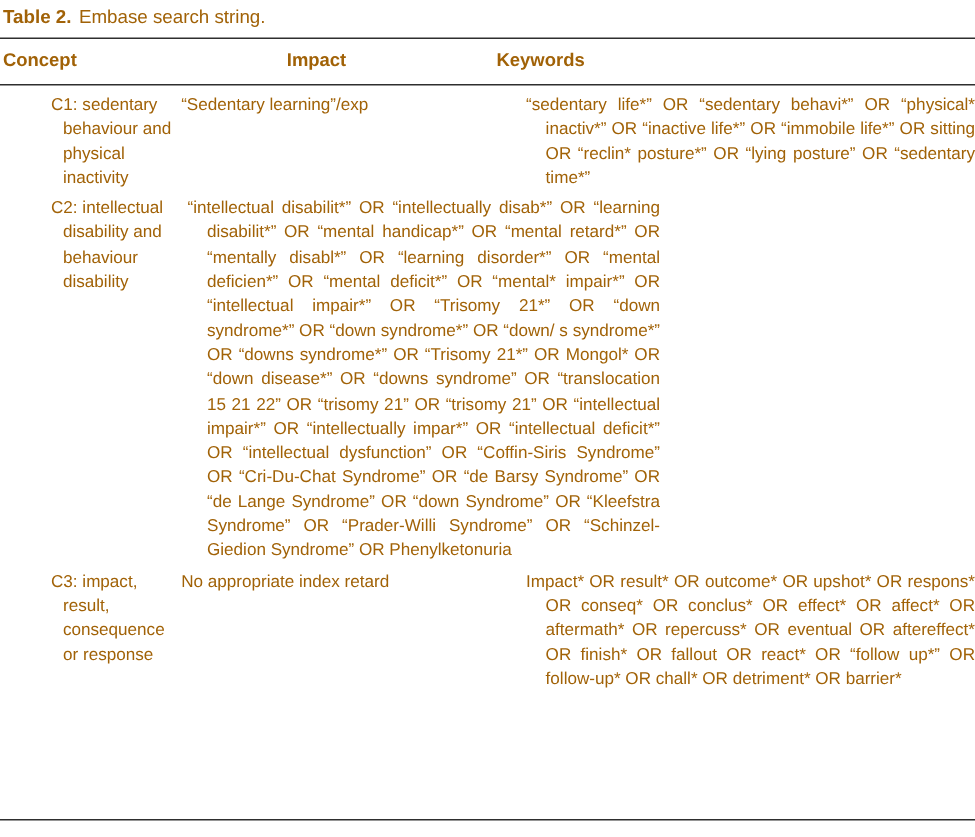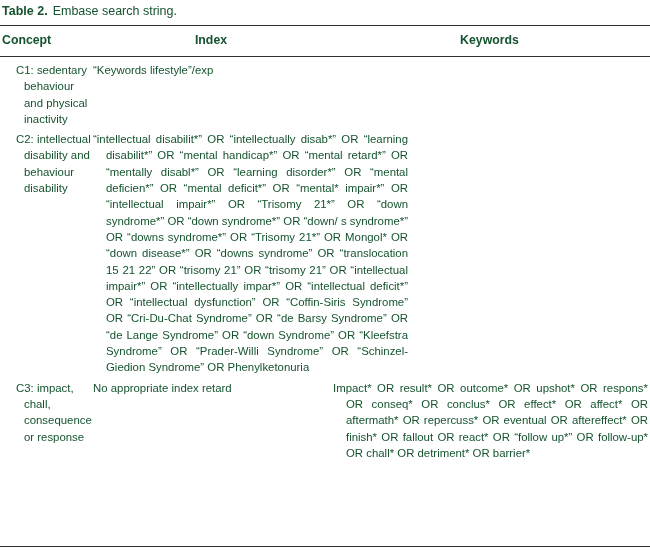--- a/index.html
+++ b/index.html
@@ -2,21 +2,21 @@
 <html><head>
 <meta charset="utf-8">
 <style>
   html, body { margin: 0; padding: 0; background: #ffffff; }
   .page {
     position: relative;
     width: 650px;
     height: 558px;
     overflow: hidden;
     background: #ffffff;
-    color: #14532d;
+    color: #a16207;
     font-family: "Liberation Sans", sans-serif;
     box-sizing: border-box;
   }
   .caption {
     padding: 3px 2px 6px 2px;
     font-size: 12.5px;
     line-height: 16px;
   }
   .caption .label { font-weight: bold; margin-right: 5px; }
   .rule { border-top: 1.6px solid #2e2e2e; height: 0; }
@@ -25,32 +25,32 @@
     padding: 7px 0 8px 0;
     font-size: 12.3px;
     font-weight: bold;
     line-height: 15px;
   }
   .col-concept  { width: 91px;  box-sizing: border-box; }
   .col-index    { width: 240px; box-sizing: border-box; }
   .col-keywords { width: 317px; box-sizing: border-box; }
   .thead .col-concept  { padding-left: 2px; }
   .thead .col-index    { text-align: center; }
-  .thead .col-keywords { text-align: center; }
+  .thead .col-keywords { }
   .tbody {
     padding-top: 5px;
     min-height: 489px;
     box-sizing: border-box;
     font-size: 11.4px;
     line-height: 16.3px;
   }
   .trow { display: flex; padding-bottom: 4px; }
   .cell-concept {
     width: 91px; box-sizing: border-box;
-    padding-left: 24px; text-indent: -8px;
+    padding-left: 10px; text-indent: -8px; margin-left: 32px;
   }
   .cell-index {
     width: 240px; box-sizing: border-box;
     padding-left: 14px; padding-right: 33px; text-indent: -12px;
   }
   .cell-keywords {
     width: 317px; box-sizing: border-box;
     padding-left: 15px; text-indent: -13px;
     text-align: justify;
   }
@@ -61,40 +61,41 @@
 <div class="page">
 
   <div class="caption">
     <span class="label">Table 2.</span><span>Embase search string.</span>
   </div>
 
   <div class="rule"></div>
 
   <div class="thead">
     <div class="col-concept">Concept</div>
-    <div class="col-index">Index</div>
+    <div class="col-index">Impact</div>
     <div class="col-keywords">Keywords</div>
   </div>
 
   <div class="rule"></div>
 
   <div class="tbody">
 
     <div class="trow">
       <div class="cell-concept">C1: sedentary behaviour and physical inactivity</div>
-      <div class="cell-index">“Keywords lifestyle”/exp</div>
+      <div class="cell-index">“Sedentary learning”/exp</div>
+      <div class="cell-keywords">“sedentary life*” OR “sedentary behavi*” OR “physical* inactiv*” OR “inactive life*” OR “immobile life*” OR sitting OR “reclin* posture*” OR “lying posture” OR “sedentary time*”</div>
     </div>
 
     <div class="trow">
       <div class="cell-concept">C2: intellectual disability and behaviour disability</div>
       <div class="cell-keywords">“intellectual disabilit*” OR “intellectually disab*” OR “learning disabilit*” OR “mental handicap*” OR “mental retard*” OR “mentally disabl*” OR “learning disorder*” OR “mental deficien*” OR “mental deficit*” OR “mental* impair*” OR “intellectual impair*” OR “Trisomy 21*” OR “down syndrome*” OR “down syndrome*” OR “down/ s syndrome*” OR “downs syndrome*” OR “Trisomy 21*” OR Mongol* OR “down disease*” OR “downs syndrome” OR “translocation 15 21 22” OR “trisomy 21” OR “trisomy 21” OR “intellectual impair*” OR “intellectually impar*” OR “intellectual deficit*” OR “intellectual dysfunction” OR “Coffin-Siris Syndrome” OR “Cri-Du-Chat Syndrome” OR “de Barsy Syndrome” OR “de Lange Syndrome” OR “down Syndrome” OR “Kleefstra Syndrome” OR “Prader-Willi Syndrome” OR “Schinzel-Giedion Syndrome” OR Phenylketonuria</div>
     </div>
 
     <div class="trow">
-      <div class="cell-concept">C3: impact, chall, consequence or response</div>
+      <div class="cell-concept">C3: impact, result, consequence or response</div>
       <div class="cell-index">No appropriate index retard</div>
       <div class="cell-keywords">Impact* OR result* OR outcome* OR upshot* OR respons* OR conseq* OR conclus* OR effect* OR affect* OR aftermath* OR repercuss* OR eventual OR aftereffect* OR finish* OR fallout OR react* OR “follow up*” OR follow-up* OR chall* OR detriment* OR barrier*</div>
     </div>
 
   </div>
 
   <div class="rule"></div>
 
 </div>
 

